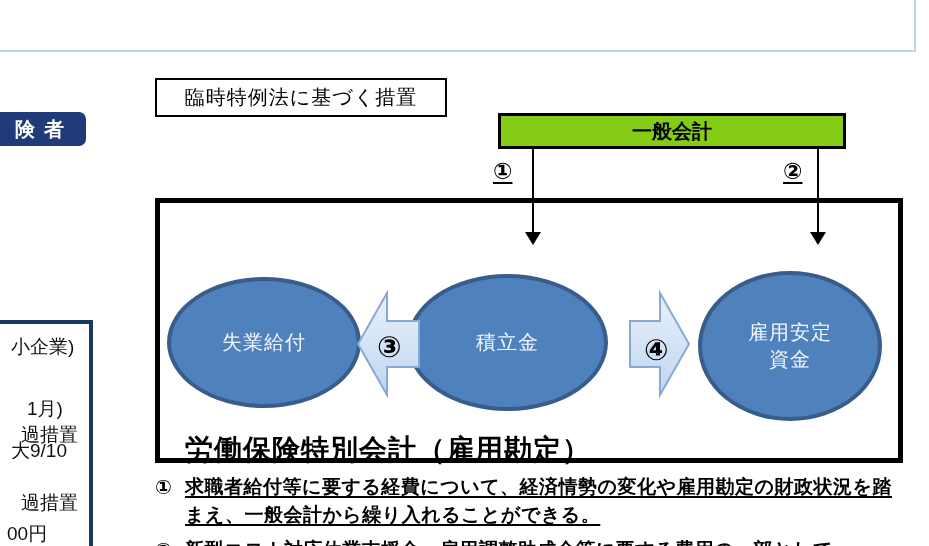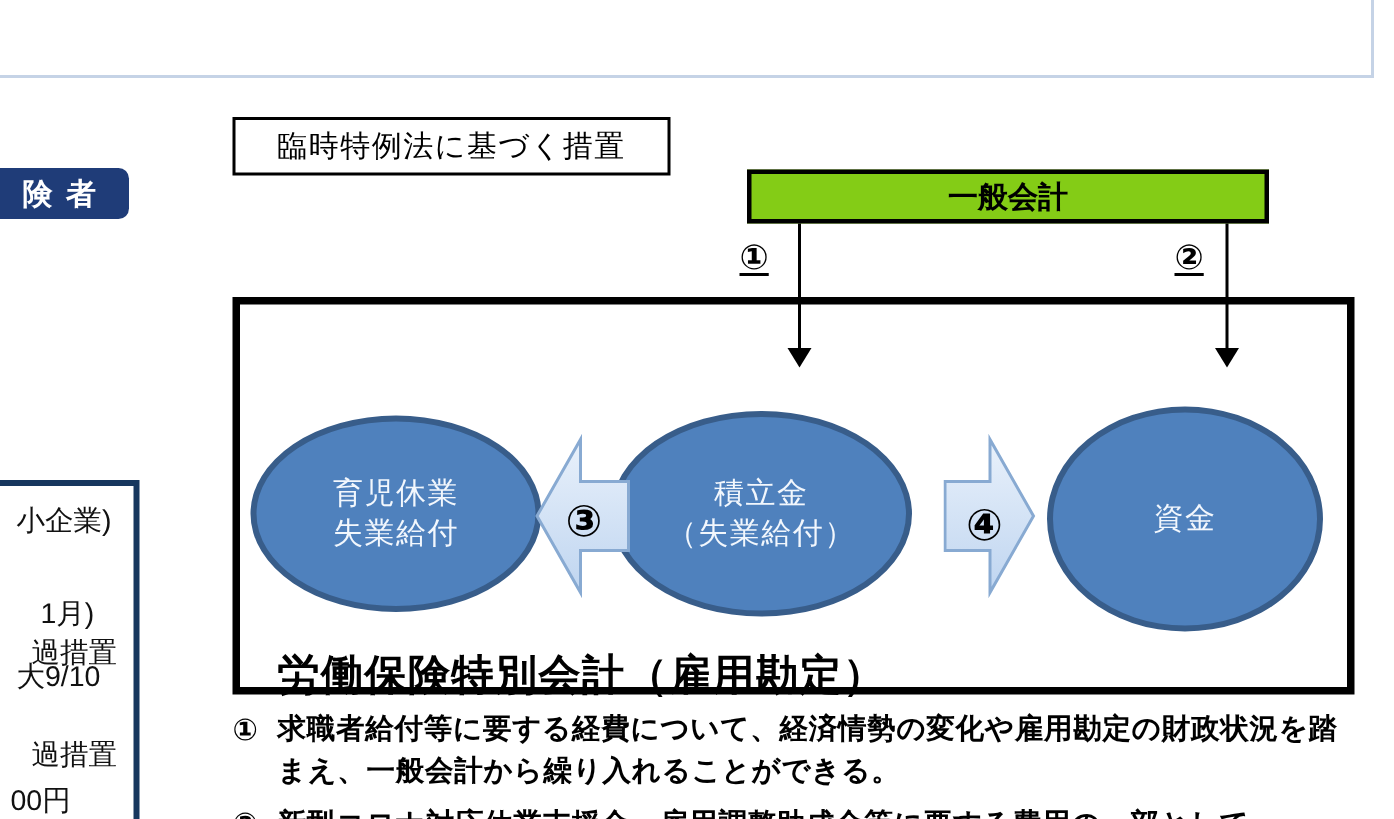--- a/index.html
+++ b/index.html
@@ -61,21 +61,21 @@
   
   .barrow{position:absolute;}
   .ba3{left:356px;top:287px;}
   .ba4{left:629px;top:287px;}
   .circ-num{position:absolute;font-size:29px;font-weight:bold;color:#000;}
   .cn3{left:377px;top:330px;}
   .cn4{left:644px;top:333px;}
   
   .note{position:absolute;display:flex;font-weight:bold;font-size:19px;line-height:28px;}
   .note .marker{width:30px;flex:none;font-size:20px;}
-  .note .txt{text-decoration-thickness:2px;
+  .note .txt{text-decoration:underline;text-decoration-thickness:2px;
     text-underline-offset:3px;letter-spacing:0.5px;}
   .note1{left:155px;top:473px;width:760px;}
   .note1 .txt{width:722px;}
   .note2{left:155px;top:536px;width:780px;white-space:nowrap;}
 </style>
 </head>
 <body>
 
 <div class="stage">
 
@@ -101,28 +101,27 @@
   <div class="flow-num fn1">①</div>
   <div class="flow-num fn2">②</div>
   <div class="vline vl1"></div>
   <div class="vhead vh1"></div>
   <div class="vline vl2"></div>
   <div class="vhead vh2"></div>
 
   <div class="big-box"></div>
 
   <div class="ellipse el1">
-    <div>育児休業</div>
     <div>失業給付</div>
   </div>
   <div class="ellipse el2">
     <div>積立金</div>
-    <div>（失業給付）</div>
   </div>
   <div class="ellipse el3">
+    <div>雇用安定</div>
     <div>資金</div>
   </div>
 
   <svg class="barrow ba3" width="64" height="114" viewBox="0 0 64 114">
     <defs>
       <linearGradient id="agrad" x1="0" y1="0" x2="0" y2="1">
         <stop offset="0" stop-color="#e9f1fb"></stop>
         <stop offset="1" stop-color="#bfd5f0"></stop>
       </linearGradient>
     </defs>

